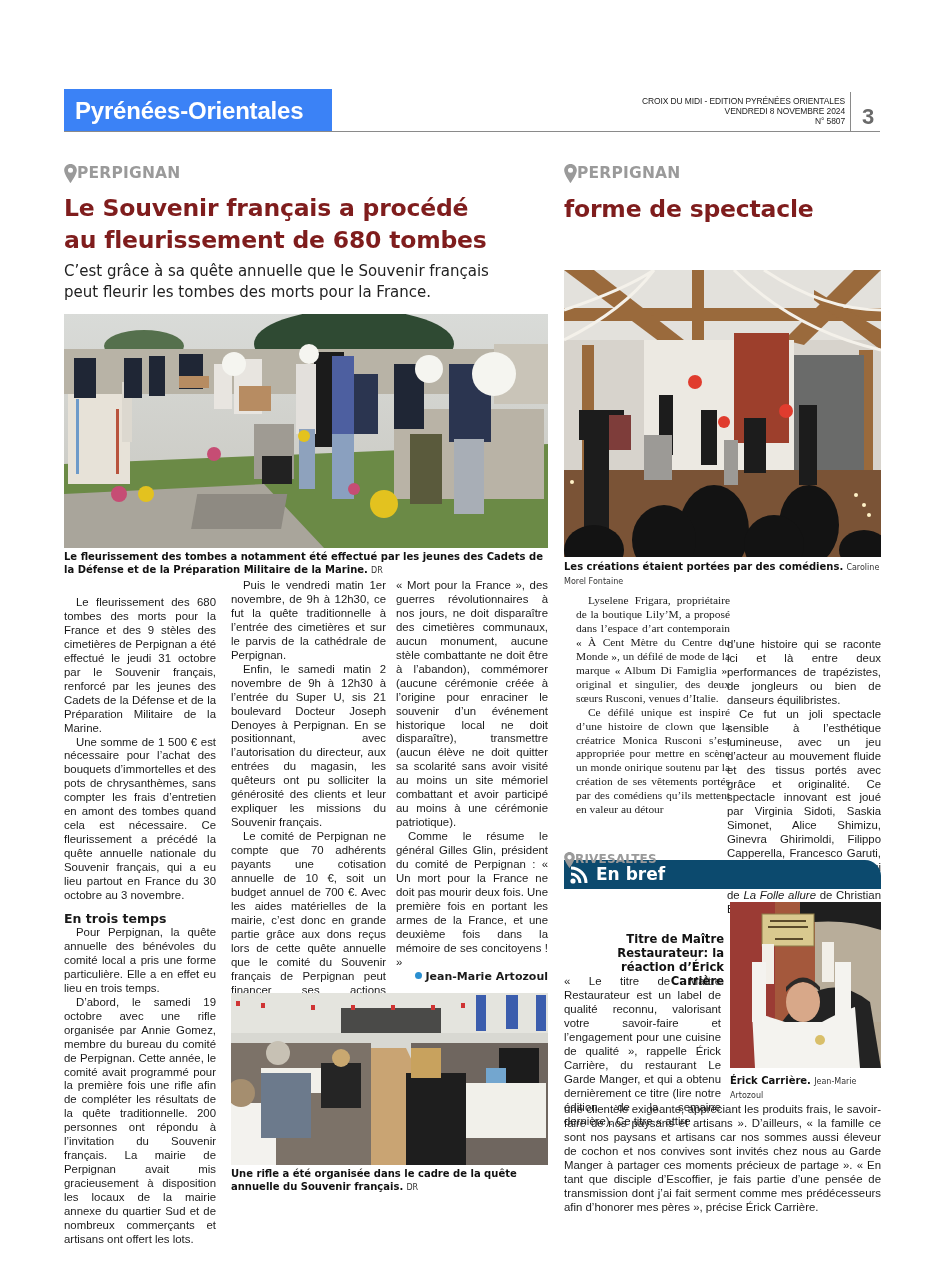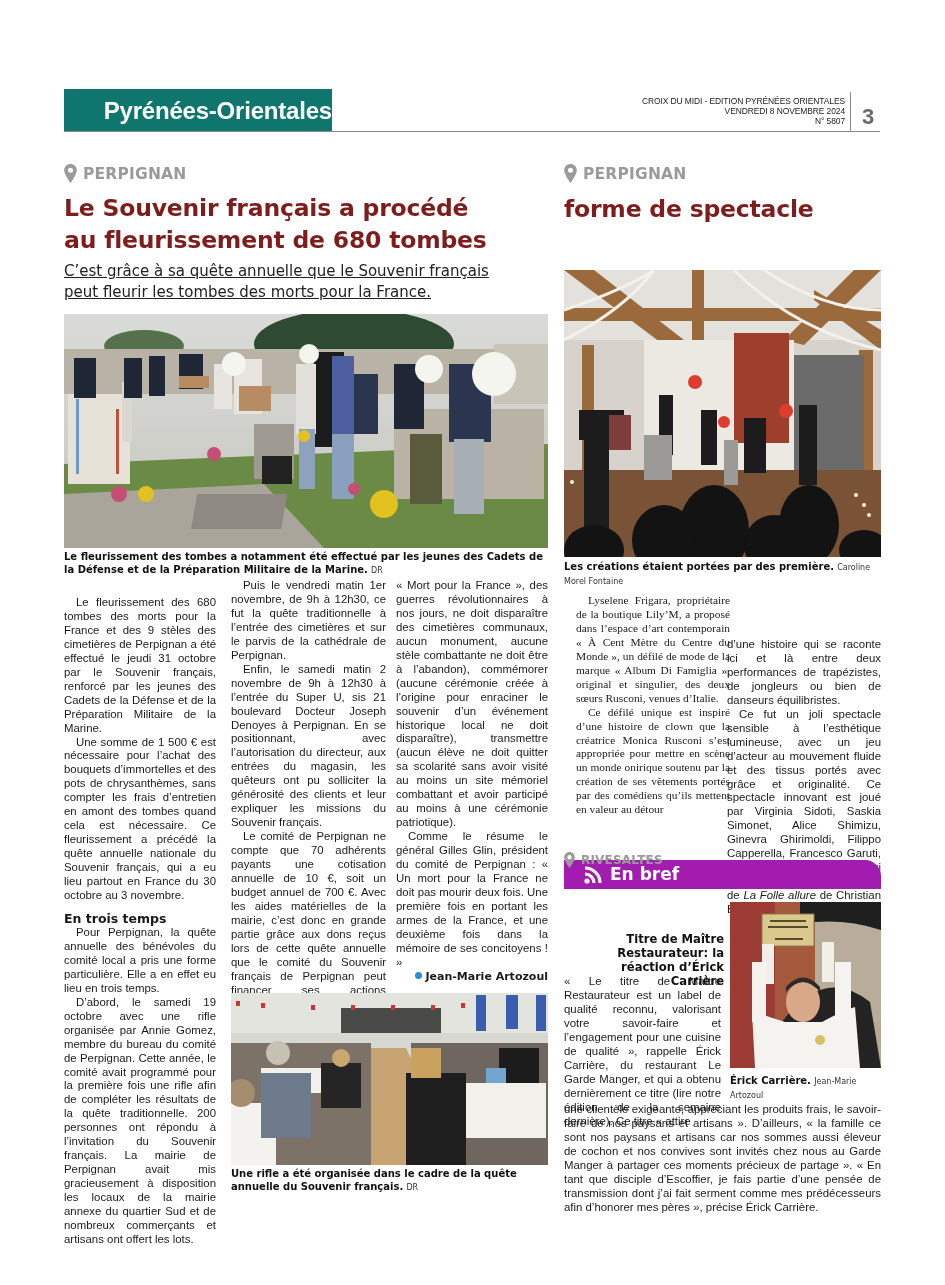--- a/index.html
+++ b/index.html
@@ -2,30 +2,30 @@
 <html><head>
 <meta charset="utf-8">
 <style>
   * { box-sizing: border-box; margin: 0; padding: 0; }
   html, body { width: 945px; height: 1285px; background: #ffffff; }
   body { position: relative; font-family: "DejaVu Sans", sans-serif; color: #1a1a1a; overflow: hidden; }
 
   .abs { position: absolute; }
 
   
-  .section-tab { left: 64px; top: 89px; width: 268px; height: 43px; background: #0f766e; color: #fff;
-    font-family: "Liberation Sans", sans-serif; font-weight: bold; font-size: 24px; line-height: 43px; padding-left: 11px; letter-spacing: -0.2px; text-align: right; }
+  .section-tab { left: 64px; top: 89px; width: 268px; height: 43px; background: #3b82f6; color: #fff;
+    font-family: "Liberation Sans", sans-serif; font-weight: bold; font-size: 24px; line-height: 43px; padding-left: 11px; letter-spacing: -0.2px; }
   .header-rule { left: 64px; top: 131px; width: 816px; height: 1px; background: #8a8a8a; }
   .pub-info { left: 600px; top: 96px; width: 245px; text-align: right; font-family: "Liberation Sans", sans-serif;
     font-size: 9.2px; line-height: 10px; color: #222; letter-spacing: -0.1px; transform: scaleX(0.92); transform-origin: right top; }
   .pub-sep { left: 850px; top: 92px; width: 1px; height: 39px; background: #8a8a8a; }
   .page-num { left: 862px; top: 104px; font-family: "Liberation Sans", sans-serif; font-size: 22px; color: #6a6a6a; font-weight: bold; }
 
   
-  .kicker { font-family: "DejaVu Sans", sans-serif; font-weight: bold; color: #9a9a9a; font-size: 15.5px; display: flex; align-items: center; gap: 6px; letter-spacing: 0.2px; }
+  .kicker { font-family: "DejaVu Sans", sans-serif; font-weight: bold; color: #9a9a9a; font-size: 15.5px; display: flex; align-items: flex-start; gap: 0; letter-spacing: 0.2px; }
   .pin { width: 13px; height: 19px; }
 
   .headline { font-family: "DejaVu Sans", sans-serif; font-weight: bold; color: #7f1d1d; font-size: 23.5px; line-height: 32px; letter-spacing: -0.2px; }
   .standfirst { font-family: "DejaVu Sans", sans-serif; font-size: 15px; line-height: 21px; color: #222; }
 
   
   .photo { overflow: hidden; }
   .caption { font-family: "DejaVu Sans", sans-serif; font-size: 10px; line-height: 12.5px; color: #111; }
   .caption b { font-weight: bold; }
   .credit { font-size: 8px; font-weight: normal; color: #333; }
@@ -34,22 +34,22 @@
   .col { font-family: "Liberation Sans", sans-serif; font-size: 11.4px; line-height: 13.95px; color: #1a1a1a; text-align: justify; hyphens: manual; }
   .col p { text-indent: 12px; }
   .col p.noindent { text-indent: 0; }
   .subhead { font-family: "DejaVu Sans", sans-serif; font-weight: bold; font-size: 12.5px; line-height: 15px; text-indent: 0 !important; margin-top: 8px; }
   .byline { text-align: right; font-family: "DejaVu Sans", sans-serif; font-weight: bold; font-size: 11px; }
   .byline .dot { display: inline-block; width: 7px; height: 7px; border-radius: 50%; background: #2a8fd0; margin-right: 3px; vertical-align: 1px; }
   .contact { font-family: "DejaVu Sans", sans-serif; font-weight: bold; font-size: 10.5px; line-height: 13.5px; margin-top: 12px; }
   .contact .sq { display: inline-block; width: 6px; height: 6px; background: #777; margin-right: 3px; vertical-align: 1px; }
 
   
-  .bref-bar { left: 564px; top: 860px; width: 317px; height: 29px; background: #a21caf; border-top-right-radius: 16px; color: #fff;
-    font-family: "DejaVu Sans", sans-serif; font-weight: bold; font-size: 17px; line-height: 29px; display: flex; align-items: center; gap: 6px; padding-left: 20px; }
+  .bref-bar { left: 564px; top: 860px; width: 317px; height: 29px; background: #0c4a6e; border-top-right-radius: 16px; color: #fff;
+    font-family: "DejaVu Sans", sans-serif; font-weight: bold; font-size: 17px; line-height: 29px; display: flex; align-items: center; gap: 6px; padding-left: 6px; }
   .bref-title { font-family: "DejaVu Sans", sans-serif; font-weight: bold; font-size: 11.6px; line-height: 14px; color: #111; }
 </style>
 </head>
 <body>
 
 <div class="abs section-tab">Pyrénées-Orientales</div>
 <div class="abs header-rule"></div>
 <div class="abs pub-info">
   <div>CROIX DU MIDI - EDITION PYRÉNÉES ORIENTALES</div>
   <div>VENDREDI 8 NOVEMBRE 2024</div>
@@ -61,21 +61,21 @@
 <div class="abs kicker" style="left:64px; top:164px;">
   <svg class="pin" viewBox="0 0 12 18">
       <path d="M6 0C2.7 0 0 2.6 0 5.9 0 10 6 18 6 18s6-8 6-12.1C12 2.6 9.3 0 6 0zm0 8.3a2.4 2.4 0 1 1 0-4.8 2.4 2.4 0 0 1 0 4.8z" fill="#9a9a9a"></path>
     </svg>
   <span>PERPIGNAN</span>
 </div>
 <div class="abs headline" style="left:64px; top:192px; width:490px;">
   <div>Le Souvenir français a procédé</div>
   <div>au fleurissement de 680 tombes</div>
 </div>
-<div class="abs standfirst" style="left:64px; top:261px; width:490px;text-decoration:underline;">
+<div class="abs standfirst" style="left:64px; top:261px; width:490px;">
   <div>C’est grâce à sa quête annuelle que le Souvenir français</div>
   <div>peut fleurir les tombes des morts pour la France.</div>
 </div>
 
 <div class="abs photo" style="left:64px; top:314px; width:484px; height:234px;" aria-label="Jeunes portant des chrysanthèmes dans un cimetière">
   <svg width="484" height="234" viewBox="0 0 484 234" preserveAspectRatio="none">
     <defs>
       <linearGradient id="sky1" x1="0" y1="0" x2="0" y2="1">
           <stop offset="0" stop-color="#d9dbd8"></stop>
           <stop offset="1" stop-color="#c7c6bf"></stop>
@@ -259,21 +259,21 @@
     <g fill="#fff2c8">
         <circle cx="8" cy="212" r="2"></circle>
         <circle cx="292" cy="225" r="2"></circle>
         <circle cx="300" cy="235" r="2"></circle>
         <circle cx="305" cy="245" r="2"></circle>
       </g>
     <path d="M0 40 Q60 20 90 0 M0 70 Q60 40 90 0 M170 0 Q230 60 317 80 M200 0 Q260 40 317 40" stroke="#f4f1ea" stroke-width="3" fill="none"></path>
   </svg>
 </div>
 <div class="abs caption" style="left:564px; top:561px; width:320px;">
-  <b>Les créations étaient portées par des première.</b> <span class="credit">Caroline Morel Fontaine</span>
+  <b>Les créations étaient portées par des comédiens.</b> <span class="credit">Caroline Morel Fontaine</span>
 </div>
 
 <div class="abs col" style="left:576px; top:594px; width:154px;font-family:Liberation Serif, serif;">
   <p>Lyselene Frigara, propriétaire de la boutique Lily’M, a proposé dans l’espace d’art contemporain « À Cent Mètre du Centre du Monde », un défilé de mode de la marque « Album Di Famiglia », original et singulier, des deux sœurs Rusconi, venues d’Italie.</p>
   <p>Ce défilé unique est inspiré d’une histoire de clown que la créatrice Monica Rusconi s’est appropriée pour mettre en scène un monde onirique soutenu par la création de ses vêtements portés par des comédiens qu’ils mettent en valeur au détour</p>
 </div>
 <div class="abs col" style="left:727px; top:594px; width:154px;margin-top:44px;">
   <p class="noindent">d’une histoire qui se raconte ici et là entre deux performances de trapézistes, de jongleurs ou bien de danseurs équilibristes.</p>
   <p><span>Ce fut un joli spectacle sensible à l’esthétique lumineuse, avec un jeu d’acteur au mouvement fluide et des tissus portés avec grâce et originalité. Ce spectacle innovant est joué par Virginia Sidoti, Saskia Simonet, Alice Shimizu, Ginevra Ghirimoldi, Filippo Capperella, Francesco Garuti, Ariele Soresina, Omar Giorgi Makhioufi. Le texte est inspiré de </span><i>La Folle allure</i><span> de Christian Bobin.</span></p>
 </div>

